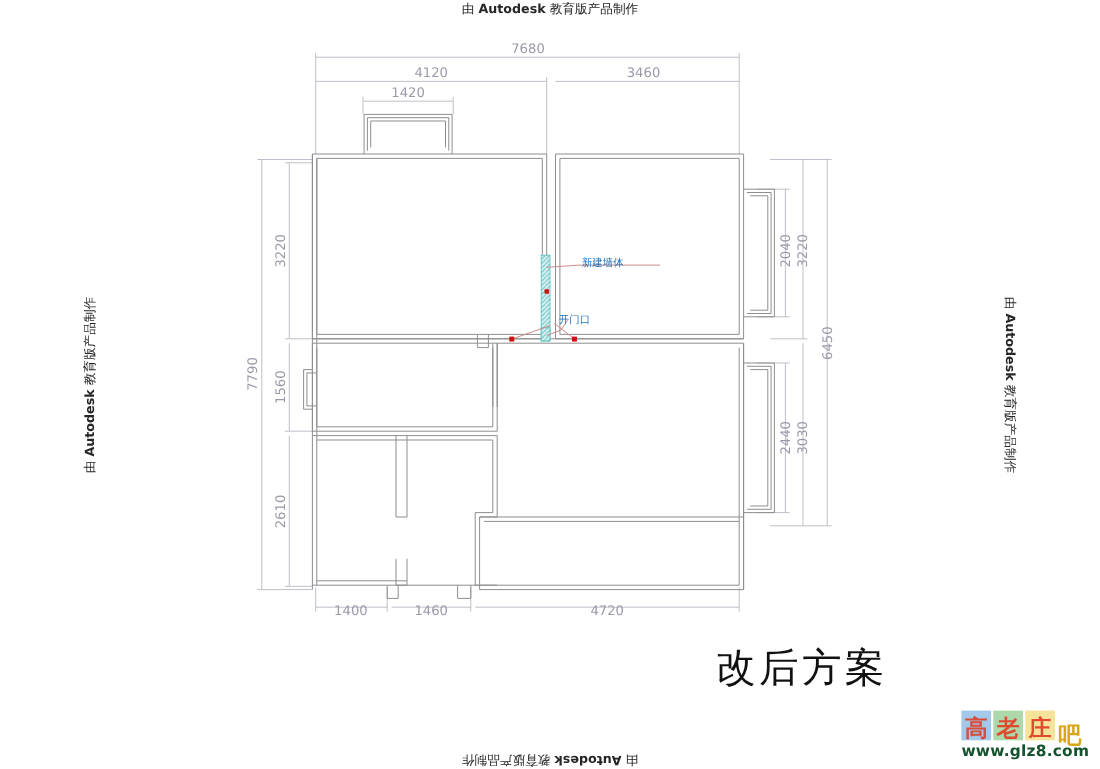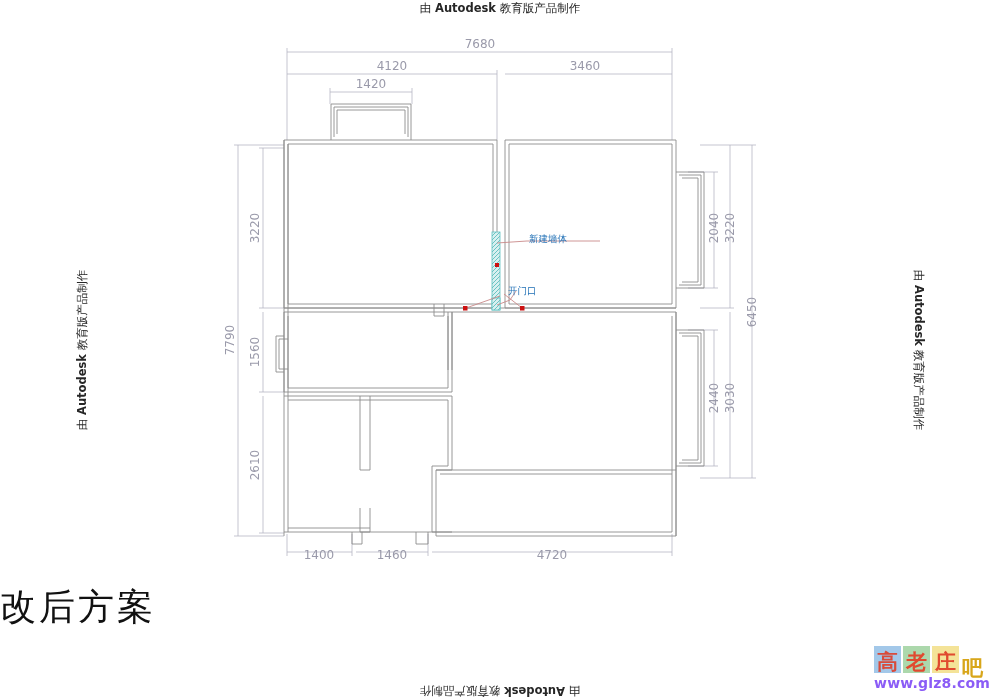--- a/index.html
+++ b/index.html
@@ -14,36 +14,36 @@
   }
   .wm b{font-weight:bold;}
   #wm-top{ left:50%;top:1px;transform:translateX(-50%); }
   #wm-bottom{ left:50%;bottom:1px;transform:translateX(-50%) rotate(180deg); }
   #wm-left{ left:2px;top:50%;transform:translateY(-50%) rotate(-90deg);transform-origin:center center; }
   #wm-right{ right:2px;top:50%;transform:translateY(-50%) rotate(90deg);transform-origin:center center; }
 
   #plan{position:absolute;left:0;top:0;width:1000px;height:699px;}
 
   #title{
-    position:absolute;left:0;top:583px;width:807px;text-align:left;
+    position:absolute;left:0;top:583px;width:807px;text-align:right;
     font-family:"DejaVu Serif","Liberation Serif",serif;
     font-size:36px;letter-spacing:3px;color:#111;
   }
 
   #logo{
     position:absolute;left:872px;top:646px;width:120px;height:48px;
   }
   .lg-sq{position:absolute;width:27px;height:27px;top:0;opacity:.72;}
   .lg-ch{
     position:absolute;top:2px;font-family:"DejaVu Serif","Liberation Serif",serif;
     font-size:21px;font-weight:bold;
   }
   #logo-url{
     position:absolute;left:2px;top:29px;font-size:14px;font-weight:bold;
-    color:#8b5cf6;font-family:"DejaVu Sans","Liberation Sans",sans-serif;
+    color:#14532d;font-family:"DejaVu Sans","Liberation Sans",sans-serif;
     letter-spacing:.2px;
   }
 </style>
 </head>
 <body>
 
 <div class="wm" id="wm-top">
   <span>由</span>
   <b>Autodesk</b>
   <span>教育版产品制作</span>

